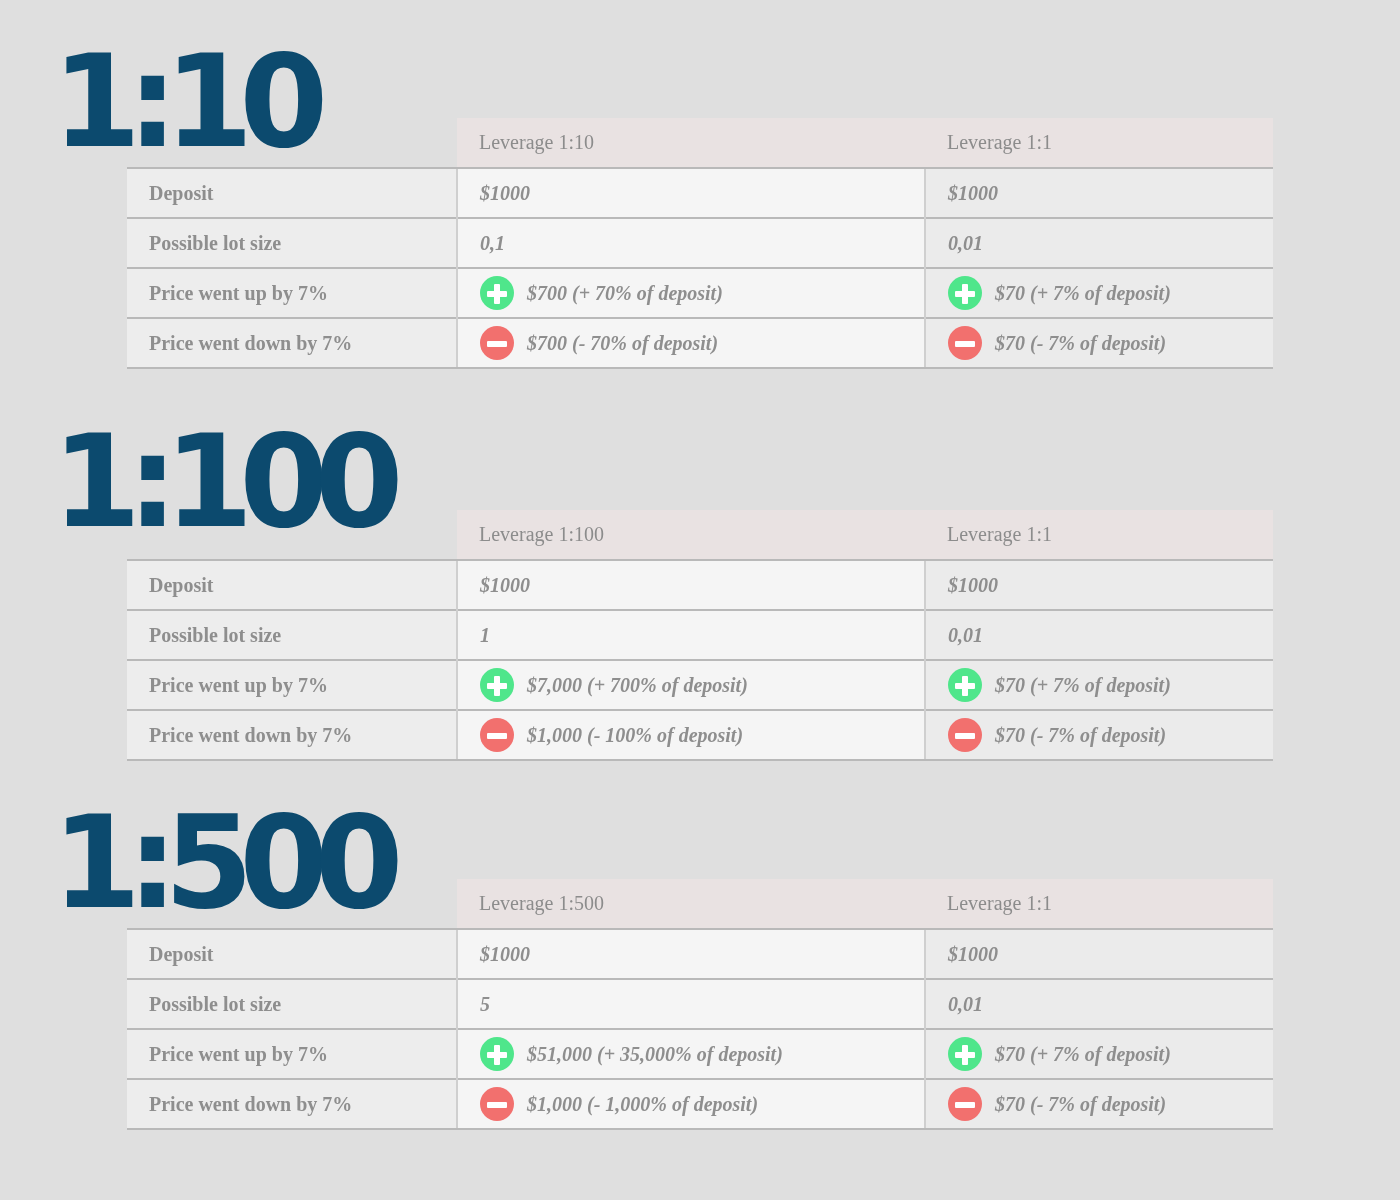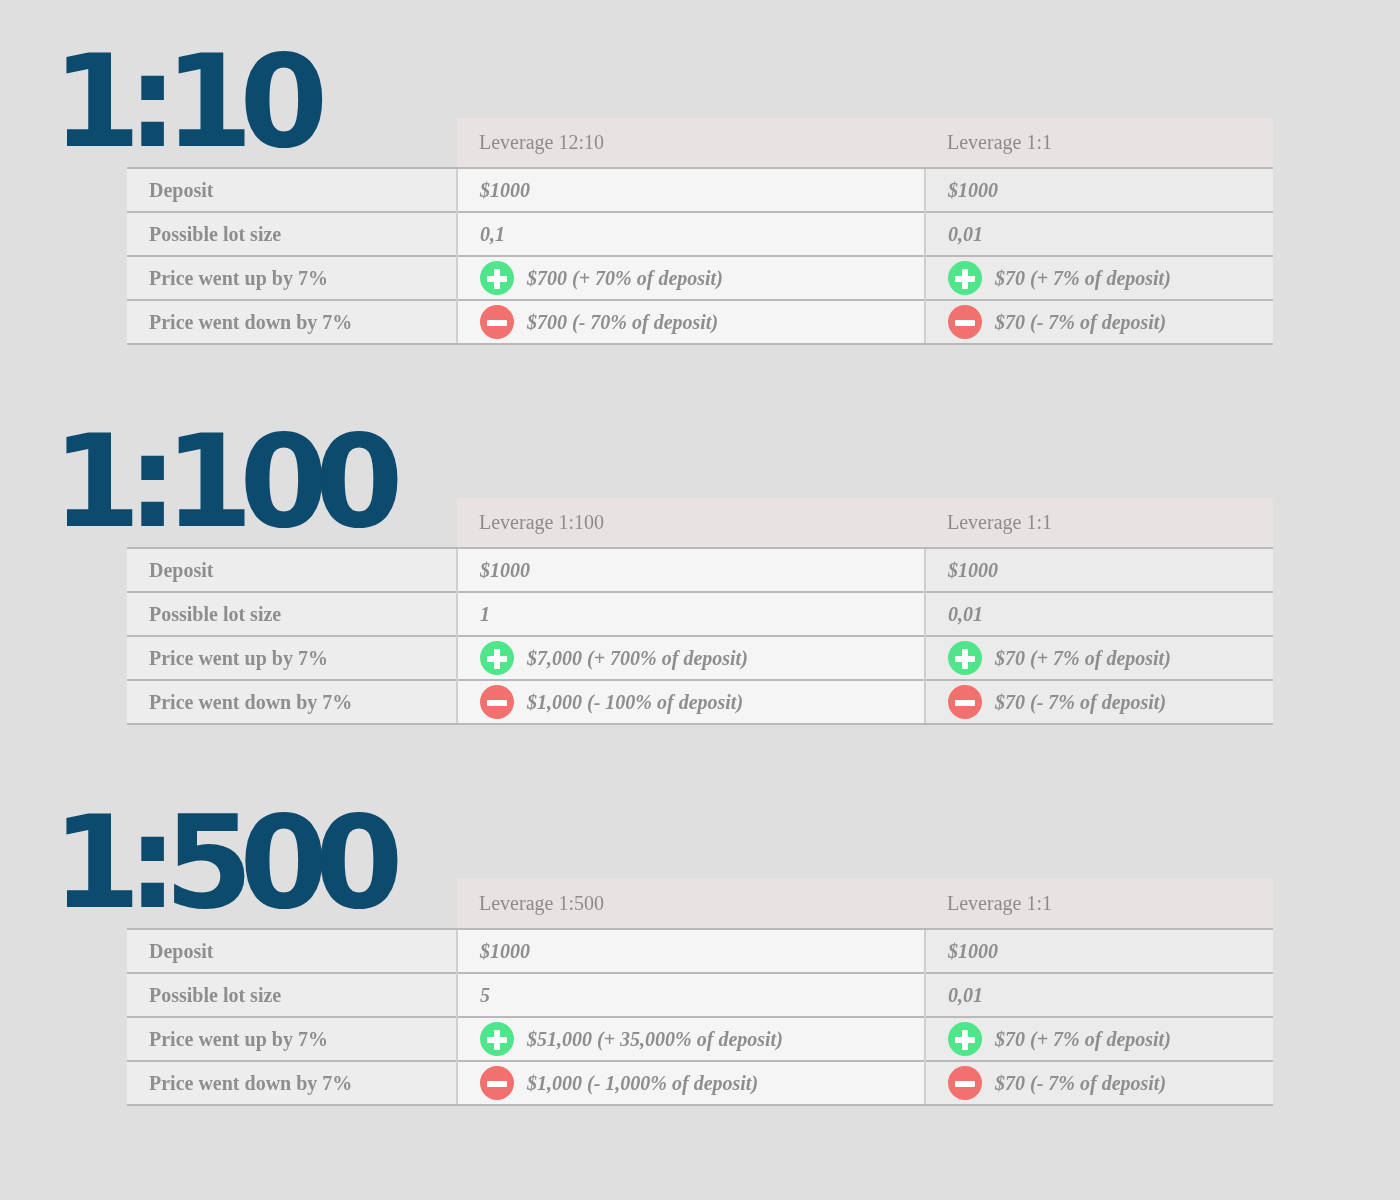--- a/index.html
+++ b/index.html
@@ -46,21 +46,21 @@
     border-collapse: collapse;
     table-layout: fixed;
     z-index: 2;
   }
   .lev-table col.c-label { width: 330px; }
   .lev-table col.c-a { width: 468px; }
   .lev-table col.c-b { width: 348px; }
 
   .lev-table th, .lev-table td {
     padding: 0 22px;
-    height: 44px;
+    height: 50px;
     vertical-align: middle;
     text-align: left;
     font-size: 20px;
     color: #8c8c8c;
     box-sizing: border-box;
   }
 
   
   .lev-table thead th {
     background: transparent;
@@ -157,21 +157,21 @@
   <div class="big-label">1:10</div>
   <table class="lev-table" style="top:80px;">
     <colgroup>
         <col class="c-label">
         <col class="c-a">
         <col class="c-b">
       </colgroup>
     <thead>
       <tr>
         <th class="hd-spacer"></th>
-        <th class="hd-cell">Leverage 12:10</th>
+        <th class="hd-cell">Leverage 1:10</th>
         <th class="hd-cell">Leverage 1:1</th>
       </tr>
     </thead>
     <tbody>
       <tr>
         <td class="cell-label">Deposit</td>
         <td class="cell-a">
             <div class="cell-inner">
               <span class="val-text">$1000</span>
             </div>
@@ -224,21 +224,21 @@
               <span class="val-text">$70 (- 7% of deposit)</span>
             </div>
           </td>
       </tr>
     </tbody>
   </table>
 </div>
 
 <div class="section" style="top:418px;">
   <div class="big-label">1:100</div>
-  <table class="lev-table" style="top:80px;">
+  <table class="lev-table" style="top:92px;">
     <colgroup>
         <col class="c-label">
         <col class="c-a">
         <col class="c-b">
       </colgroup>
     <thead>
       <tr>
         <th class="hd-spacer"></th>
         <th class="hd-cell">Leverage 1:100</th>
         <th class="hd-cell">Leverage 1:1</th>

